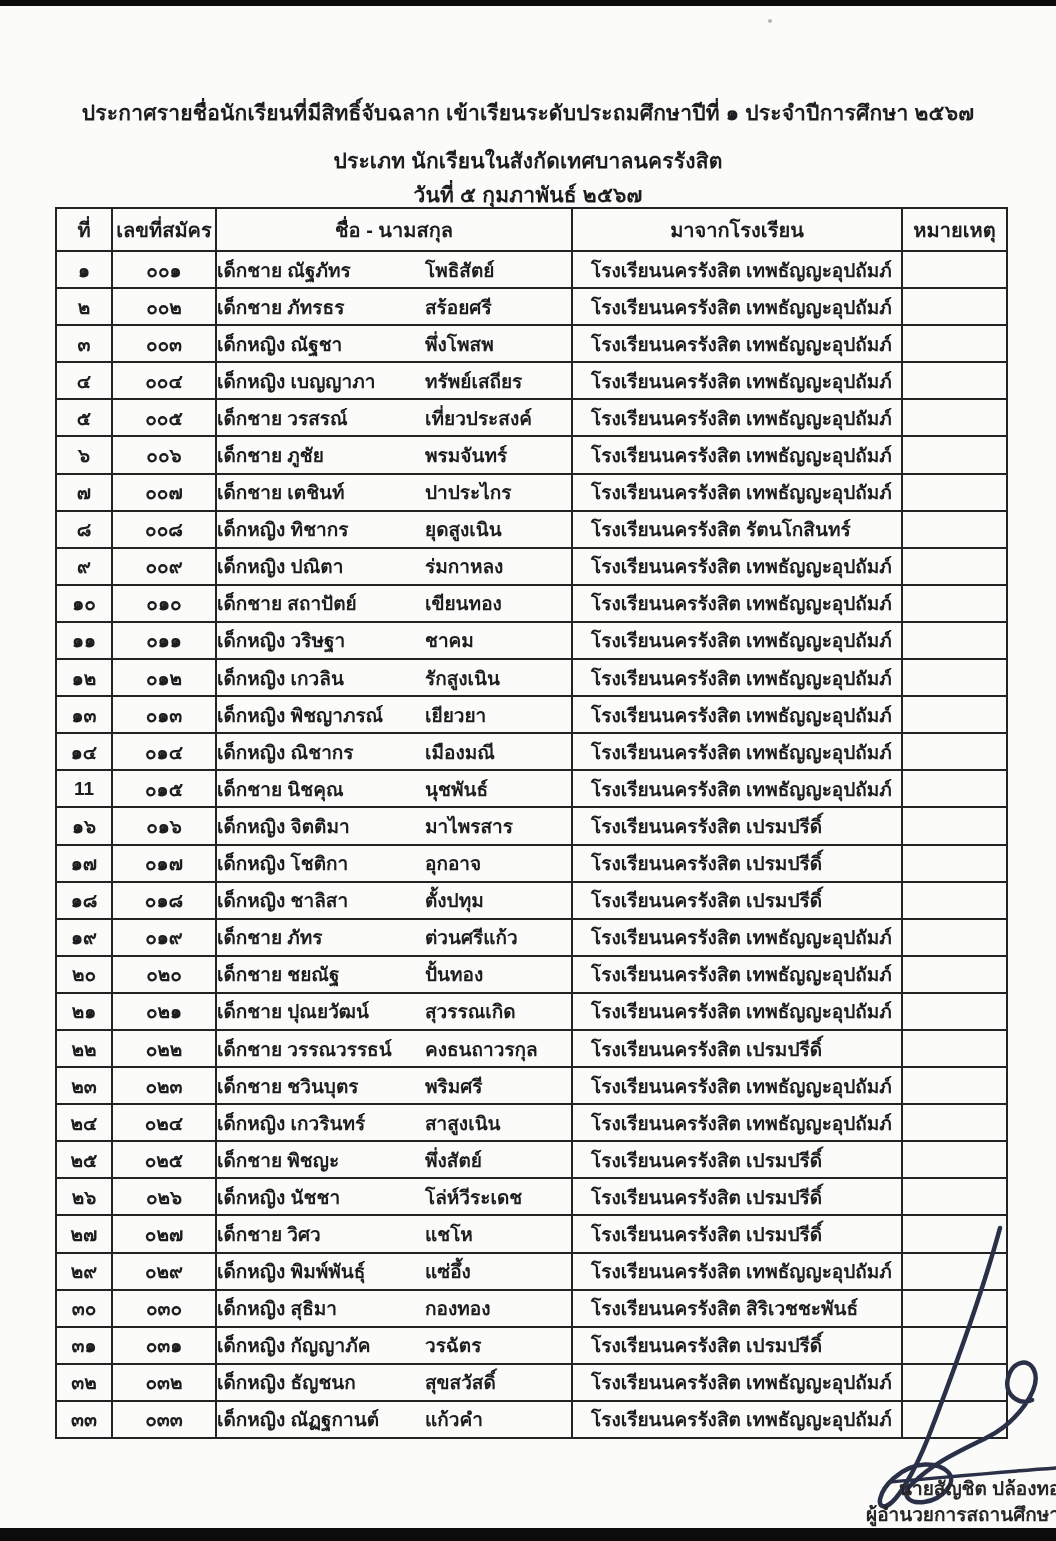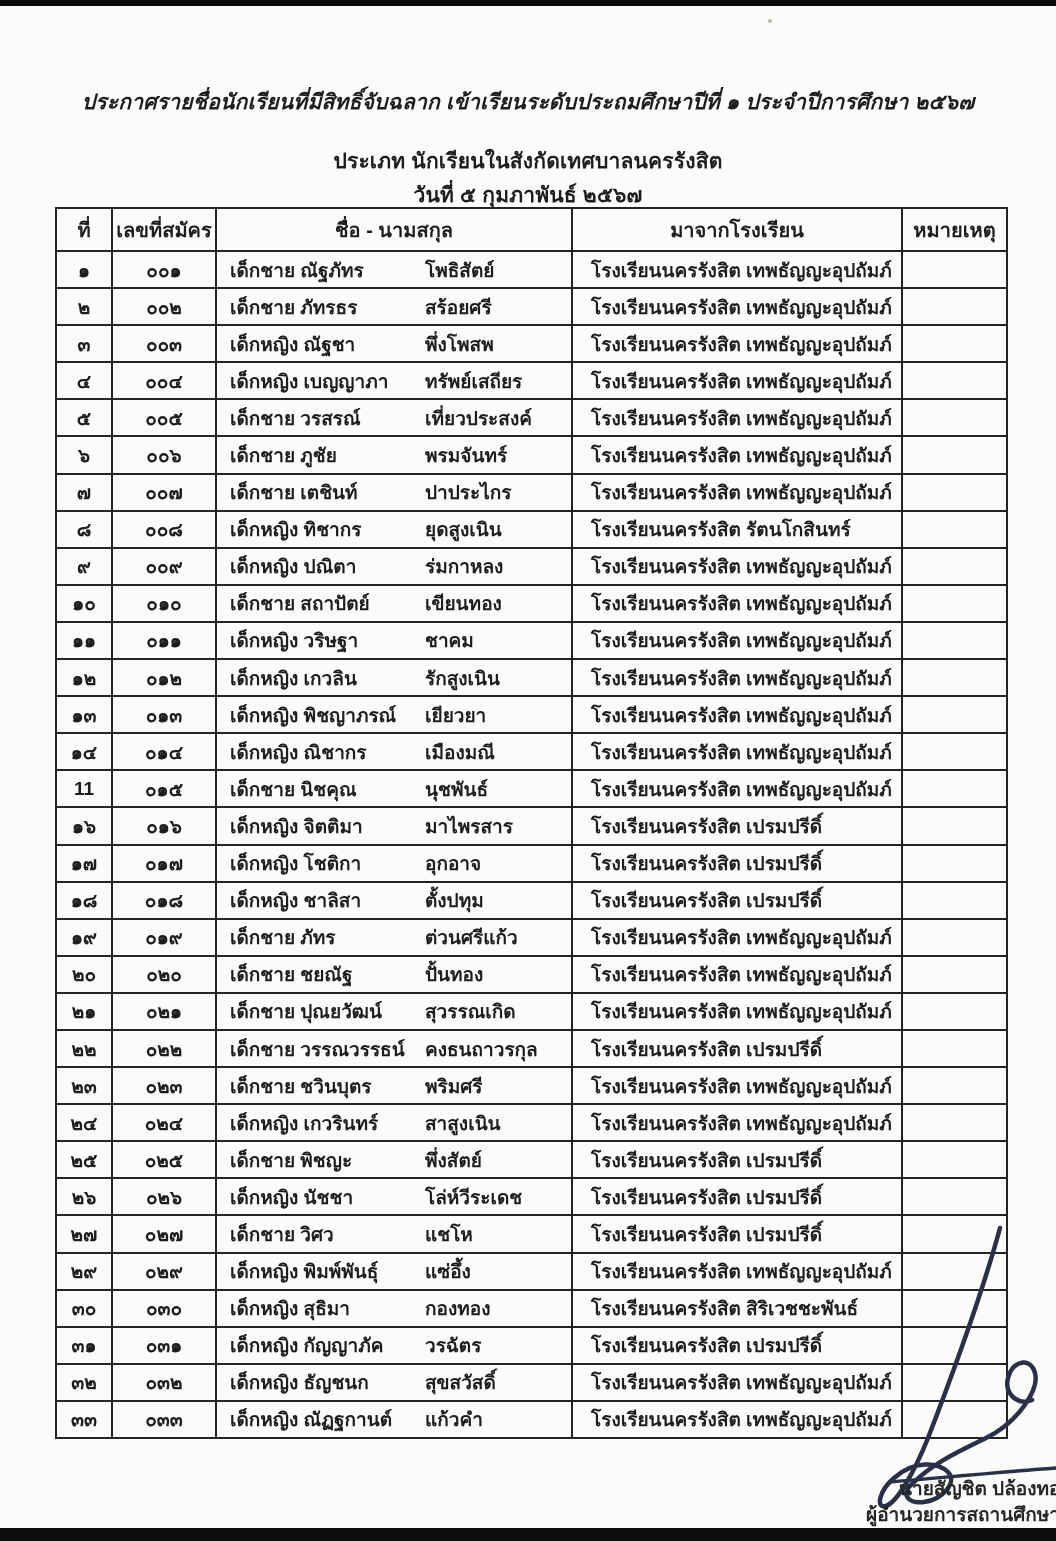--- a/index.html
+++ b/index.html
@@ -11,21 +11,21 @@
     overflow:hidden;
     font-family:"Liberation Sans", sans-serif;
     color:#1d1d1f;
   }
   .scan-bar { position:absolute; left:0; width:1056px; background:#0c0c0c; }
   .scan-bar.top { top:0; height:6px; }
   .scan-bar.bottom { top:1528px; height:13px; }
   .speck { position:absolute; left:768px; top:19px; width:4px; height:4px; border-radius:50%; background:#b9b4ae; }
 
   .title-line { position:absolute; left:0; width:1056px; text-align:center; font-weight:bold; font-size:21px; letter-spacing:0.2px; }
-  #title1 { top:85px;font-style:italic; }
+  #title1 { top:96px; }
   #title2 { top:144px; }
   #title3 { top:178px; }
 
   table.roster {
     position:absolute; left:55px; top:207px;
     width:951px;
     border-collapse:collapse;
     table-layout:fixed;
     font-size:19px;
     font-weight:bold;
@@ -39,21 +39,21 @@
   table.roster thead tr { height:43px; }
   table.roster tbody tr { height:37.1px; }
   th.col-no { width:56px; }
   th.col-app { width:104px; }
   th.col-name { width:356px; }
   th.col-school { width:330px; }
   th.col-note { width:105px; }
   table.roster th { font-size:20px; text-align:center; }
   td.c-no, td.c-app { text-align:center; }
   td.c-name .name-wrap { display:flex; align-items:center; }
-  td.c-name .given { width:208px; padding-left:13px; }
+  td.c-name .given { width:208px; }
   td.c-name .surname { flex:1; }
   td.c-school { padding-left:18px; }
 
   .sig-svg { position:absolute; left:850px; top:1210px; width:230px; height:330px; pointer-events:none; }
   .sig-text { position:absolute; white-space:nowrap; font-weight:bold; font-size:19px; color:#262626; }
   #sig-name { left:899px; top:1473px; }
   #sig-title { left:866px; top:1499px; }
 </style>
 </head>
 <body>

